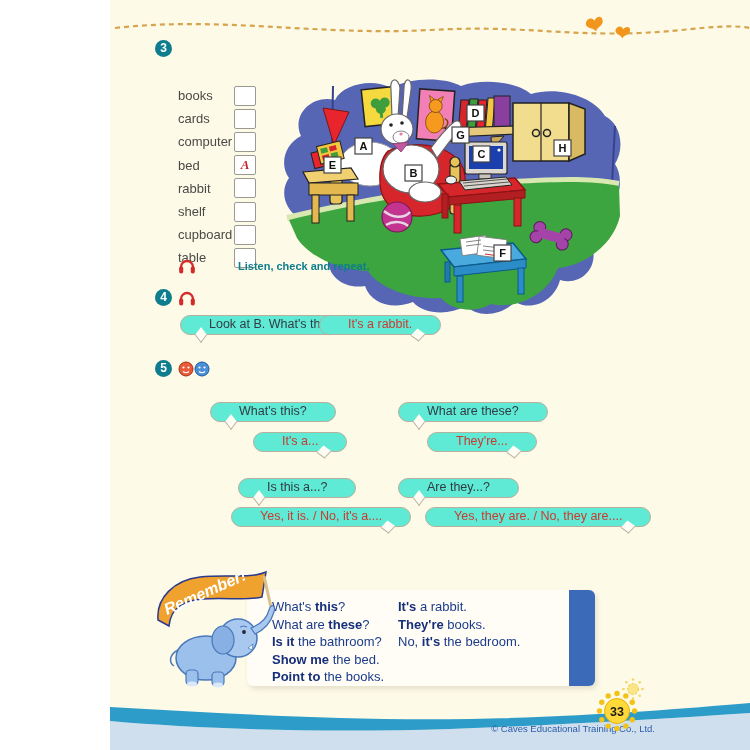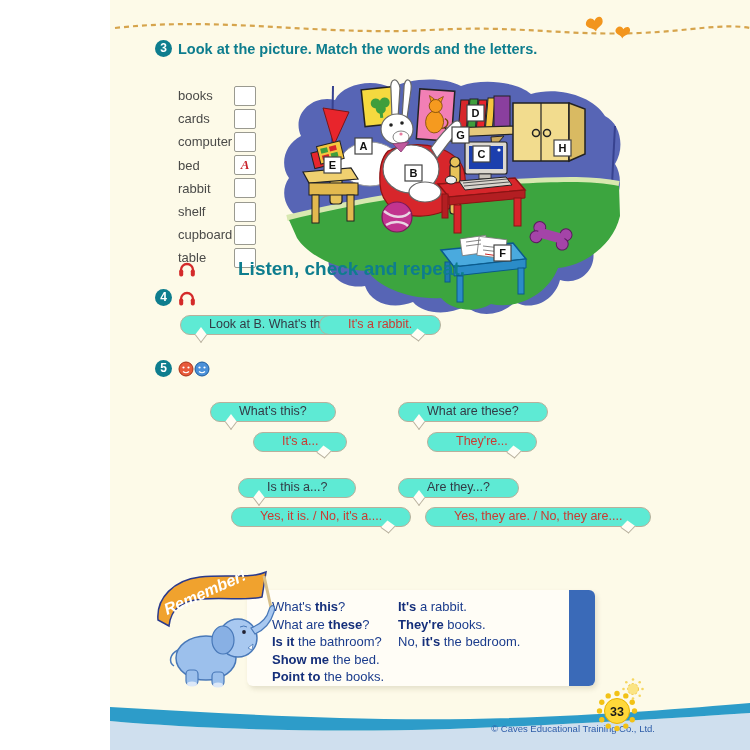--- a/index.html
+++ b/index.html
@@ -12,21 +12,21 @@
   .ex-header{position:absolute;display:flex;align-items:flex-start;gap:6px;}
   .ex-title{font-weight:bold;font-size:14.5px;color:#0e7d8e;line-height:17px;padding-top:1px;}
   .word-list{position:absolute;left:178px;top:84px;width:78px;}
   .word-row{display:flex;align-items:center;height:23.2px;}
   .word-label{font-size:13px;color:#4a4a48;flex:1;}
   .answer-box{width:20px;height:18px;background:#ffffff;border:1.5px solid #9a9a90;border-radius:2px;
               display:flex;align-items:center;justify-content:center;}
   .answer-letter{font-family:"Liberation Serif",serif;font-style:italic;font-weight:bold;
                  font-size:13px;color:#c8232b;}
   .listen-note{position:absolute;display:flex;align-items:center;gap:6px;}
-  .listen-text{font-weight:bold;font-size:19px;color:#0e7d8e;padding-left:36px;}
+  .listen-text{font-weight:bold;font-size:11px;color:#0e7d8e;padding-left:36px;}
   .bubble{position:absolute;border:1.3px solid #b8b09c;border-radius:11px;background:#5eead4;
           padding:1px 28px 3px;font-size:12.5px;color:#333a45;white-space:nowrap;}
   .bubble.red{color:#cb3a31;}
   .bubble::after{content:"";position:absolute;left:15px;bottom:-5.5px;width:9px;height:9px;
           background:#fffdf4;border-left:1.3px solid #b8b09c;border-bottom:1.3px solid #b8b09c;
           transform:rotate(-45deg) skew(-8deg,-8deg);}
   .bubble.tail-right::after{left:auto;right:17px;transform:rotate(-50deg) skew(4deg,4deg);}
   .remember-box{position:absolute;left:247px;top:590px;width:348px;height:96px;background:#fffdf6;
           border-radius:6px;box-shadow:2px 3px 5px rgba(90,80,40,.15);}
   .remember-bar{position:absolute;right:0;top:0;width:26px;height:96px;background:#3a6ab8;
@@ -50,21 +50,20 @@
     <g transform="translate(585,12) rotate(-8)">
       <path d="M0,7 C0,1 7,-1 9,4 C12,-1 18,0 17,6 C16,11 11,10 9,15 C7,10 2,12 0,7 Z" fill="#f2951d"></path>
     </g>
     <g transform="translate(616,19) rotate(6) scale(0.85)">
       <path d="M0,7 C0,1 7,-1 9,4 C12,-1 18,0 17,6 C16,11 11,10 9,15 C7,10 2,12 0,7 Z" fill="#f2951d"></path>
     </g>
   </svg>
 
   <div class="ex-header" style="left:155px;top:40px;width:480px;">
     <span class="badge">3</span>
-    <span class="ex-title">Look at the picture. Match the words and the letters.</span>
   </div>
 
   <div class="word-list">
     <div class="word-row">
         <span class="word-label">books</span>
         <span class="answer-box">
           <span class="answer-letter"></span>
         </span>
       </div>
     <div class="word-row">

